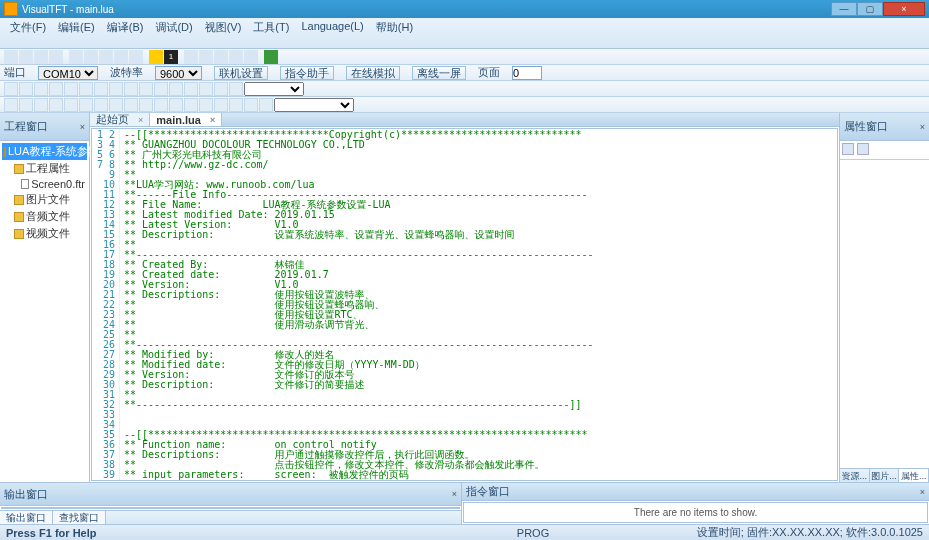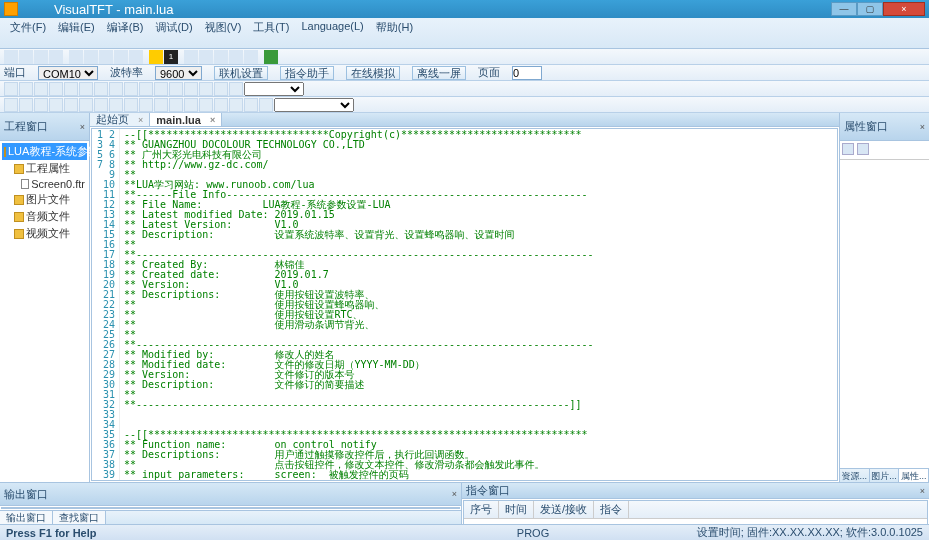--- a/index.html
+++ b/index.html
@@ -1,19 +1,19 @@
 <!DOCTYPE html>
 <html><head>
 <meta charset="utf-8">
 <style>
 * { margin: 0; padding: 0; box-sizing: border-box; font-family: "Microsoft YaHei", Arial, sans-serif; font-size: 11px; }
 body { background: #fff; width: 929px; height: 540px; overflow: hidden; display: flex; flex-direction: column; }
 .titlebar { background: linear-gradient(#3aa0d8,#2e8cc4); height: 18px; display: flex; align-items: center; color: #fff; padding: 0 4px; }
 .titlebar .app-icon { width: 14px; height: 14px; background: #ffa000; margin-right: 4px; border: 1px solid #d08000; }
-.titlebar .title { flex: 1; font-size: 13px; margin-left: 32px; }
+.titlebar .title { flex: 1; font-size: 10px; }
 .win-btns { display: flex; gap: 0; }
 .win-btn { width: 26px; height: 14px; background: #8fc5e8; border: 1px solid #5a9ac4; text-align: center; line-height: 12px; font-size: 9px; color: #333; }
 .win-btn.close { background: #d44a3a; color: #fff; border-color: #a03020; width: 42px; }
 .menubar { background: linear-gradient(#e8f2fb,#d8e8f6); height: 31px; display: flex; padding: 0 4px; border-bottom: 1px solid #a8c4e0; }
 .menu-item { padding: 2px 6px; color: #2a4d6e; cursor: default; }
 .toolbar { background: linear-gradient(#f4f8fc,#e4eef8); height: 16px; display: flex; align-items: center; padding: 0 4px; border-bottom: 1px solid #b8d0e8; gap: 1px; }
 .toolbar .tb-btn { width: 14px; height: 14px; border: 1px solid transparent; background: #d8e6f4; display: inline-block; }
 .toolbar .tb-sep { width: 4px; }
 .toolbar2 { background: linear-gradient(#f4f8fc,#e4eef8); height: 16px; display: flex; align-items: center; padding: 0 4px; border-bottom: 1px solid #b8d0e8; gap: 12px; color: #2a4d6e; }
 .toolbar2 select, .toolbar2 input { font-size: 11px; height: 14px; border: 1px solid #7fa8d0; }
@@ -343,26 +343,20 @@
       <span class="bottom-tab">输出窗口</span>
       <span class="bottom-tab">查找窗口</span>
     </div>
   </div>
   <div class="bottom-right">
     <div class="pane-title">
       <span>指令窗口</span>
       <span class="x">×</span>
     </div>
     <div class="bottom-content">
-      <div class="cmd-header">
-        <span class="cmd-col">序号</span>
-        <span class="cmd-col">时间</span>
-        <span class="cmd-col">发送/接收</span>
-        <span class="cmd-col">指令</span>
-      </div>
       <div class="cmd-empty">There are no items to show.</div>
     </div>
   </div>
 </div>
 
 <div class="statusbar">
   <span class="sb-left">Press F1 for Help</span>
   <span class="sb-mid">PROG</span>
   <span class="sb-right">设置时间; 固件:XX.XX.XX.XX; 软件:3.0.0.1025</span>
 </div>

